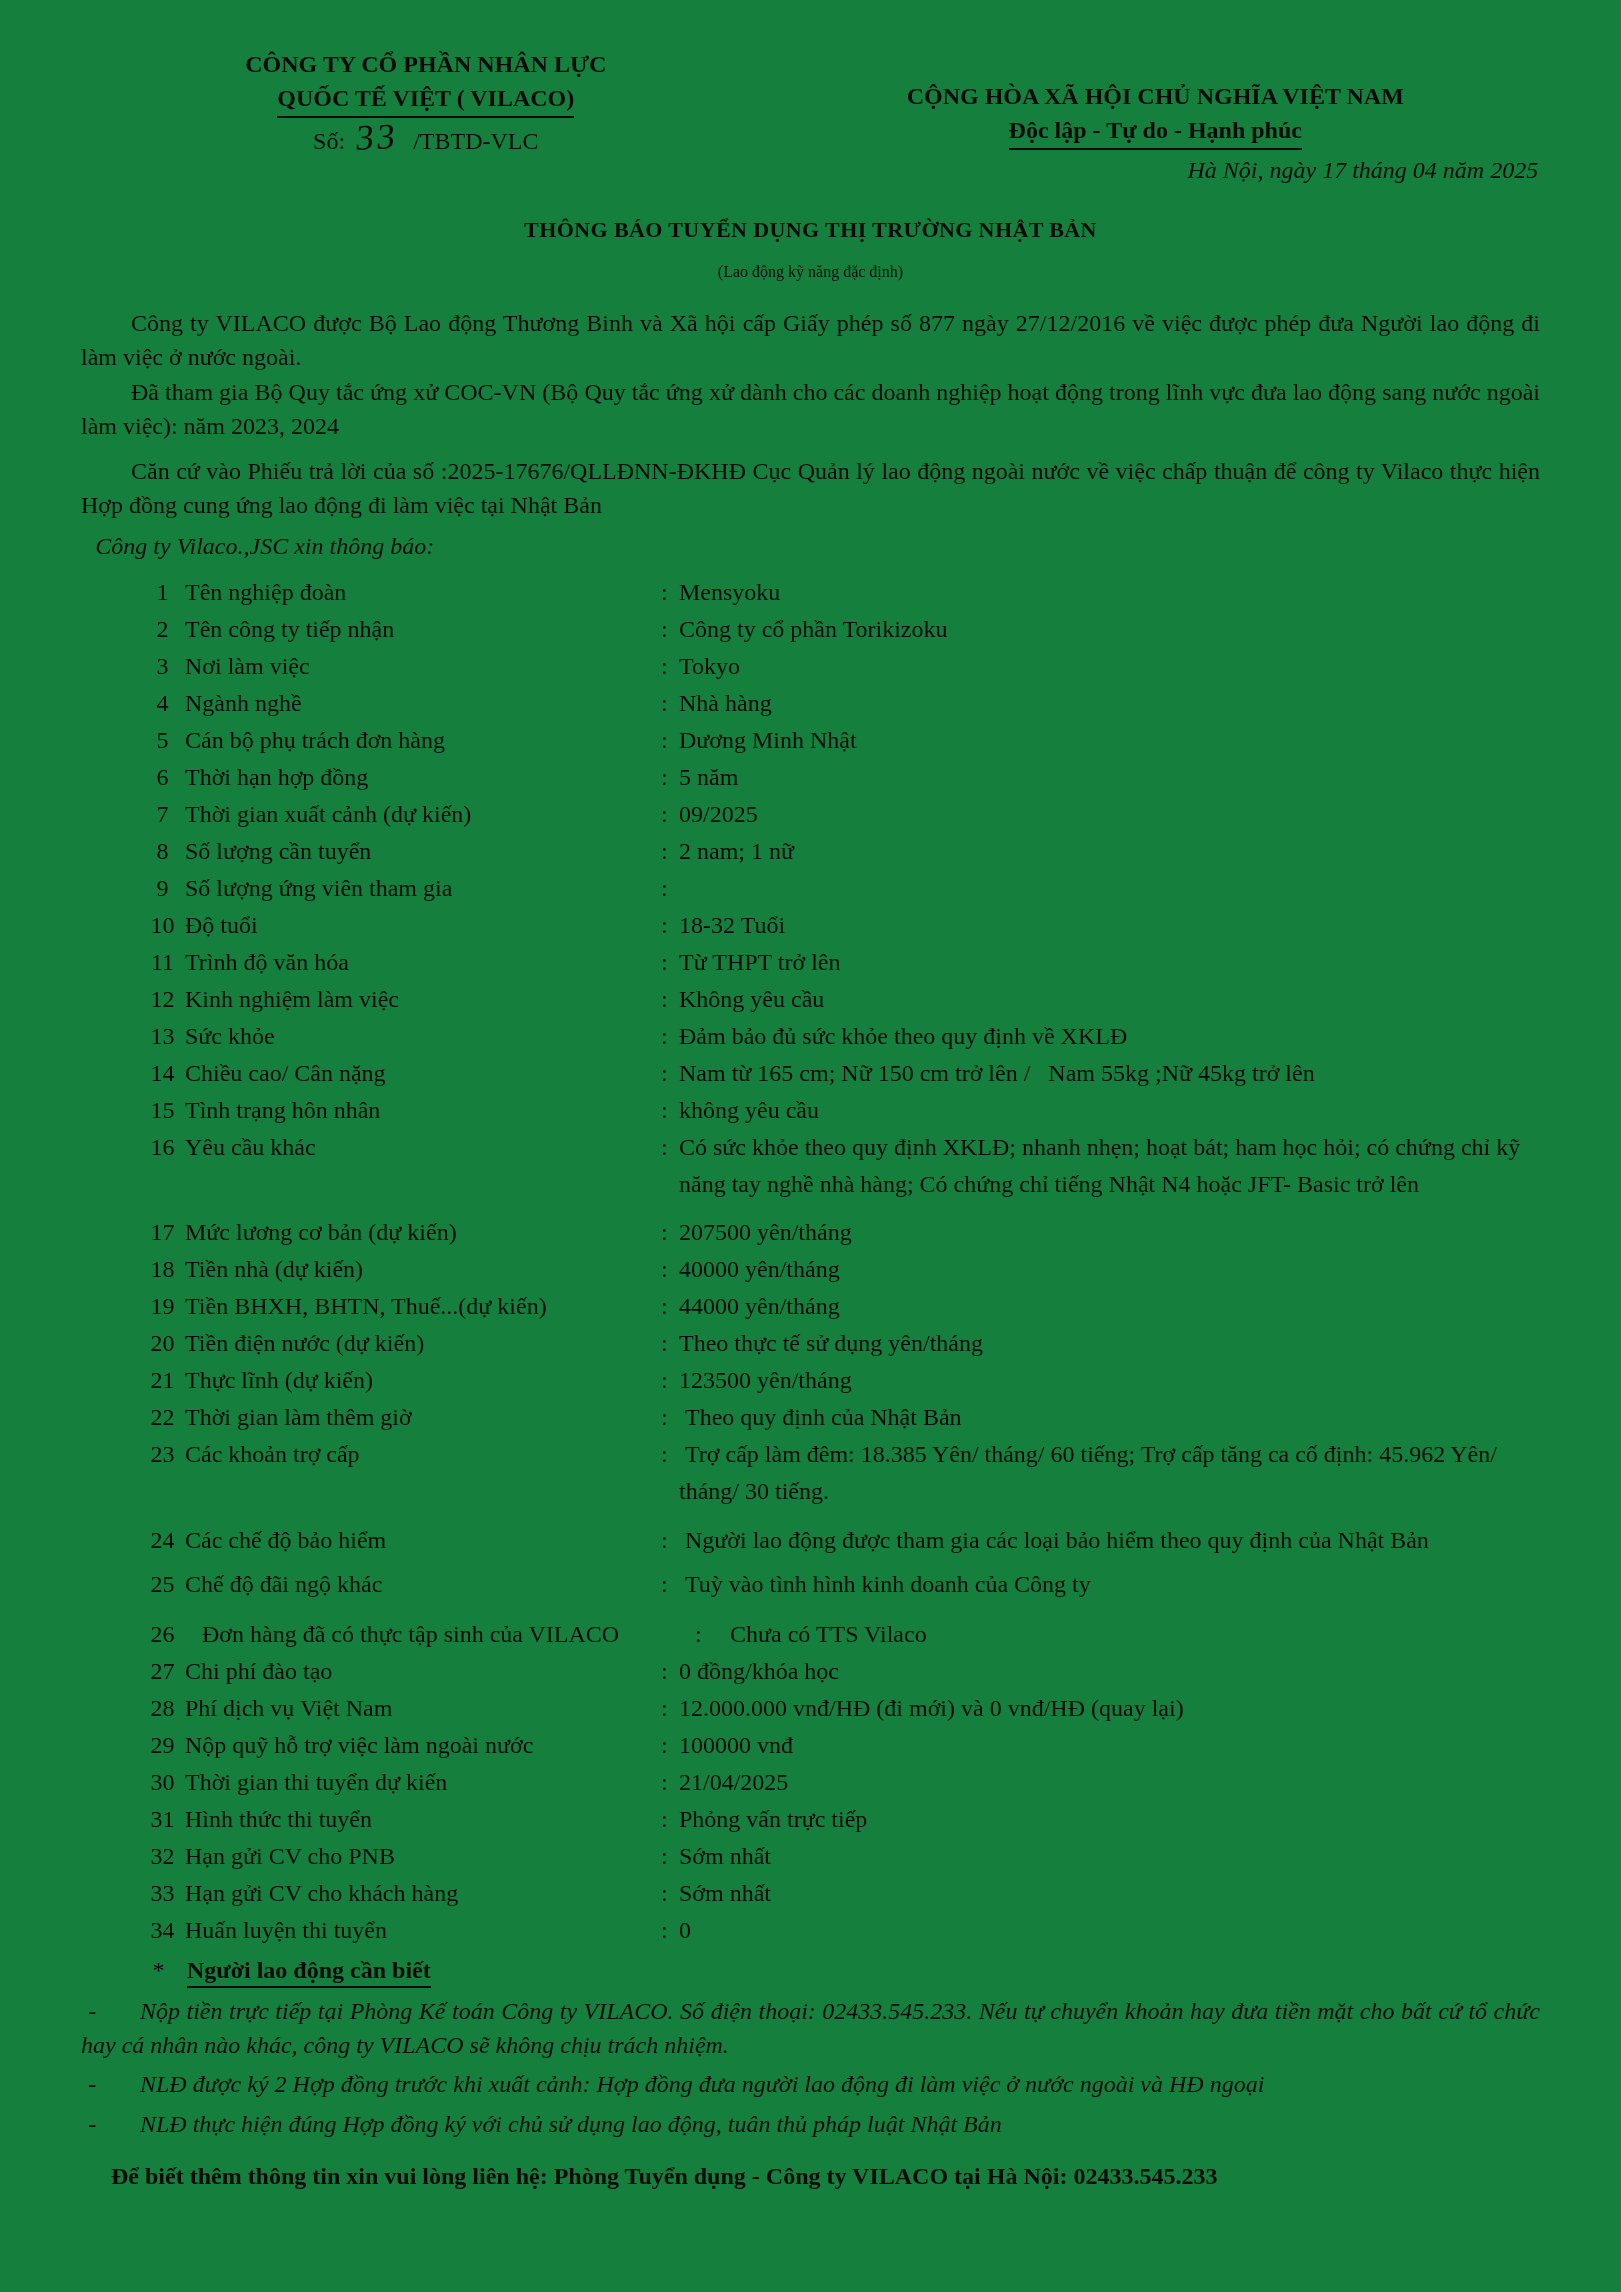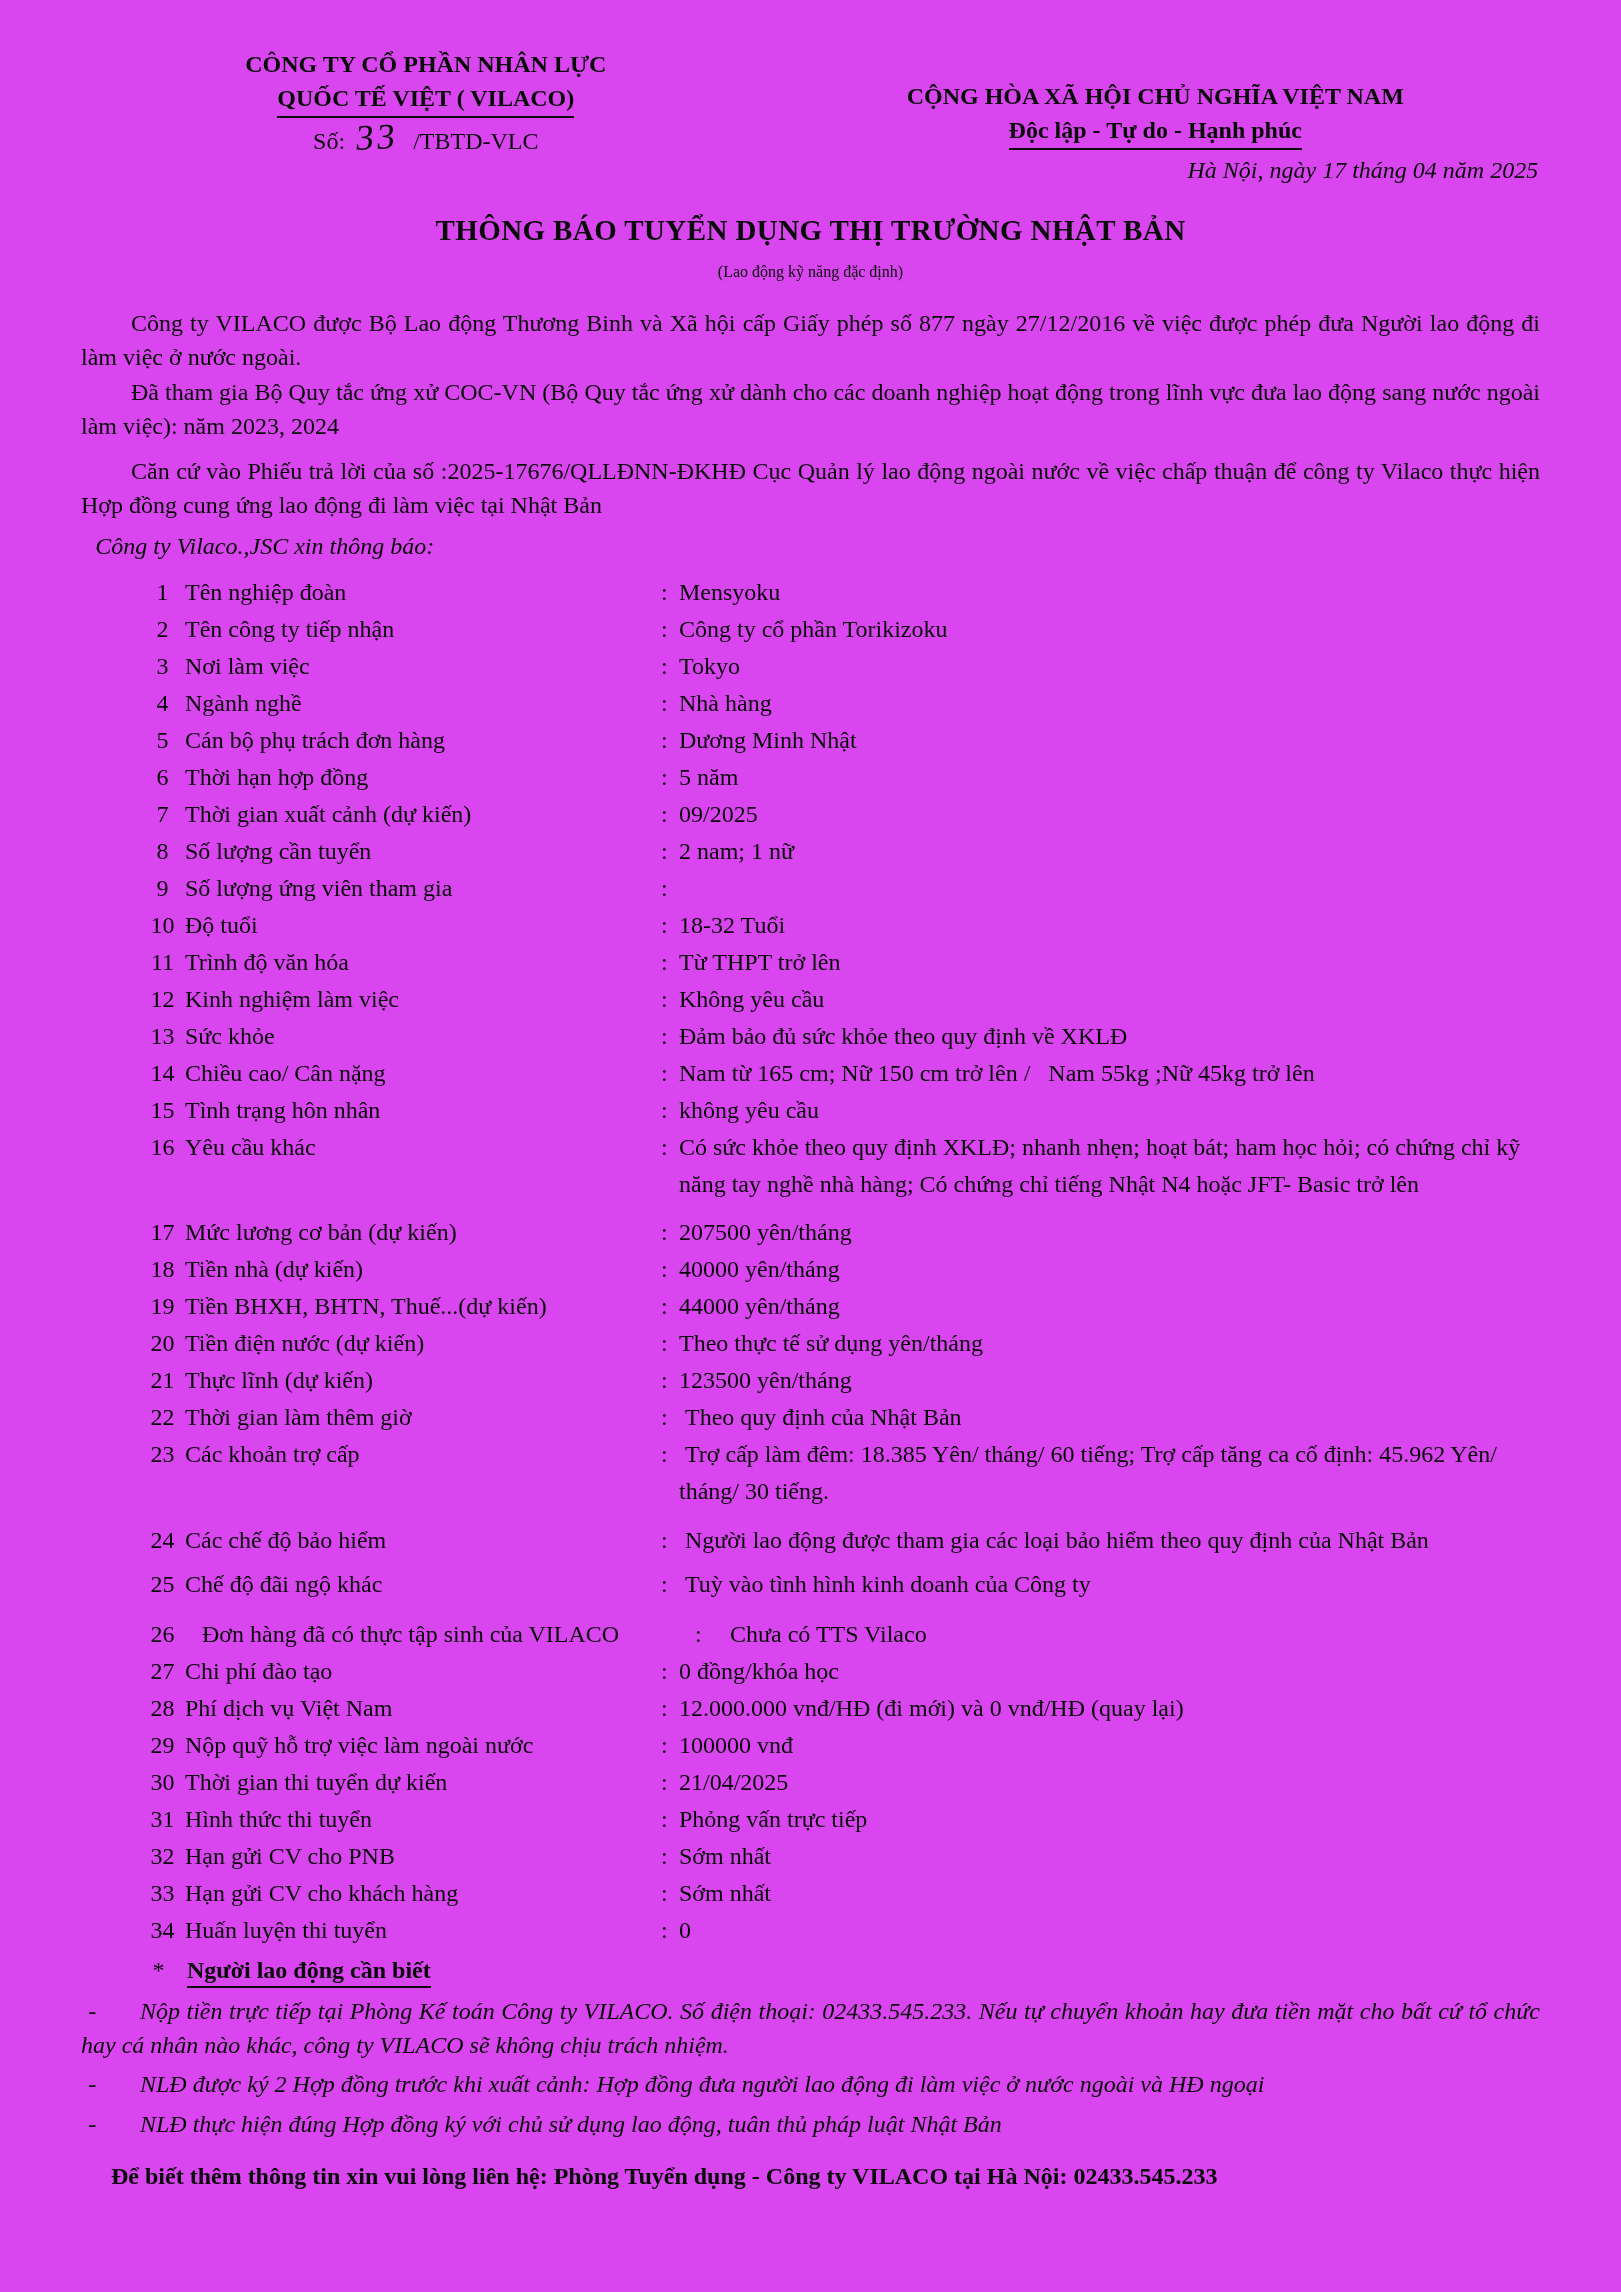--- a/index.html
+++ b/index.html
@@ -1,20 +1,20 @@
 <!DOCTYPE html>
 <html lang="vi" style="font-size:14.3px"><head>
 <meta charset="utf-8">
 <style>
   html,body { margin:0; padding:0; background:#e8e8e8; }
   .page {
     position:relative;
     width:1621px; height:2293px;
     margin:0 auto;
-    background:#d946ef;
+    background:#15803d;
     color:#0a0a0a;
     font-family:"Liberation Serif","DejaVu Serif",serif;
     font-size:24px;
     box-sizing:border-box;
     padding:47px 81px 0 81px;
     overflow:hidden;
   }
   
   .hdr { display:flex; align-items:flex-start; }
   .hdr-left  { width:690px; text-align:center; font-weight:bold; line-height:34px; }
@@ -24,21 +24,21 @@
   .handwritten {
     display:inline-block;
     font-size:36px; font-weight:normal;
     transform:skewX(-8deg) rotate(-3deg);
     margin:0 16px 0 10.7px;
     letter-spacing:2.7px;
   }
   .date-line { font-weight:normal; font-style:italic; text-align:right; padding-right:1.8px; margin-top:3.6px; }
 
   
-  .doc-title { text-align:center; font-weight:bold; font-size:29px; margin-top:25px; line-height:36px; letter-spacing:0.4px; }
+  .doc-title { text-align:center; font-weight:bold; font-size:22px; margin-top:25px; line-height:36px; letter-spacing:0.4px; }
   .doc-subtitle { text-align:center; font-size:16px; margin-top:7.2px; line-height:32px; }
 
   
   .intro p { margin:0; text-align:justify; line-height:34px; text-indent:50px; }
   .p1 { margin-top:18px !important; }
   .p2 { margin-top:1.8px  !important; }
   .p3 { margin-top:10.7px !important; }
   .announce { margin-top:7.2px !important; font-style:italic; text-indent:14.3px !important; text-align:left !important; }
 
   

